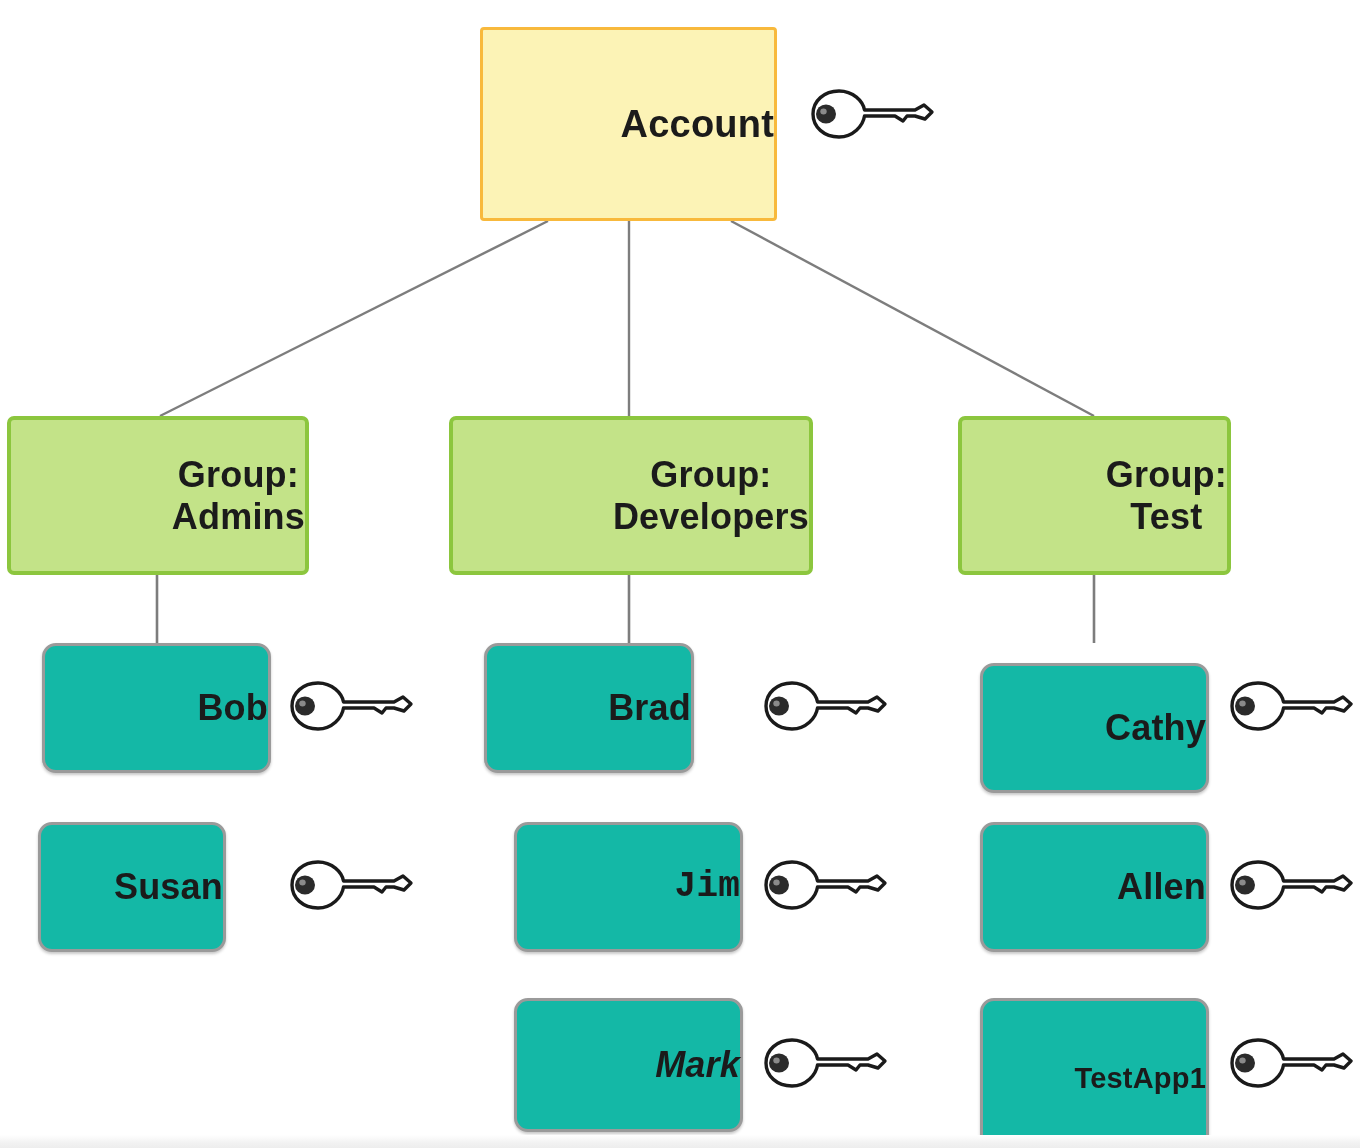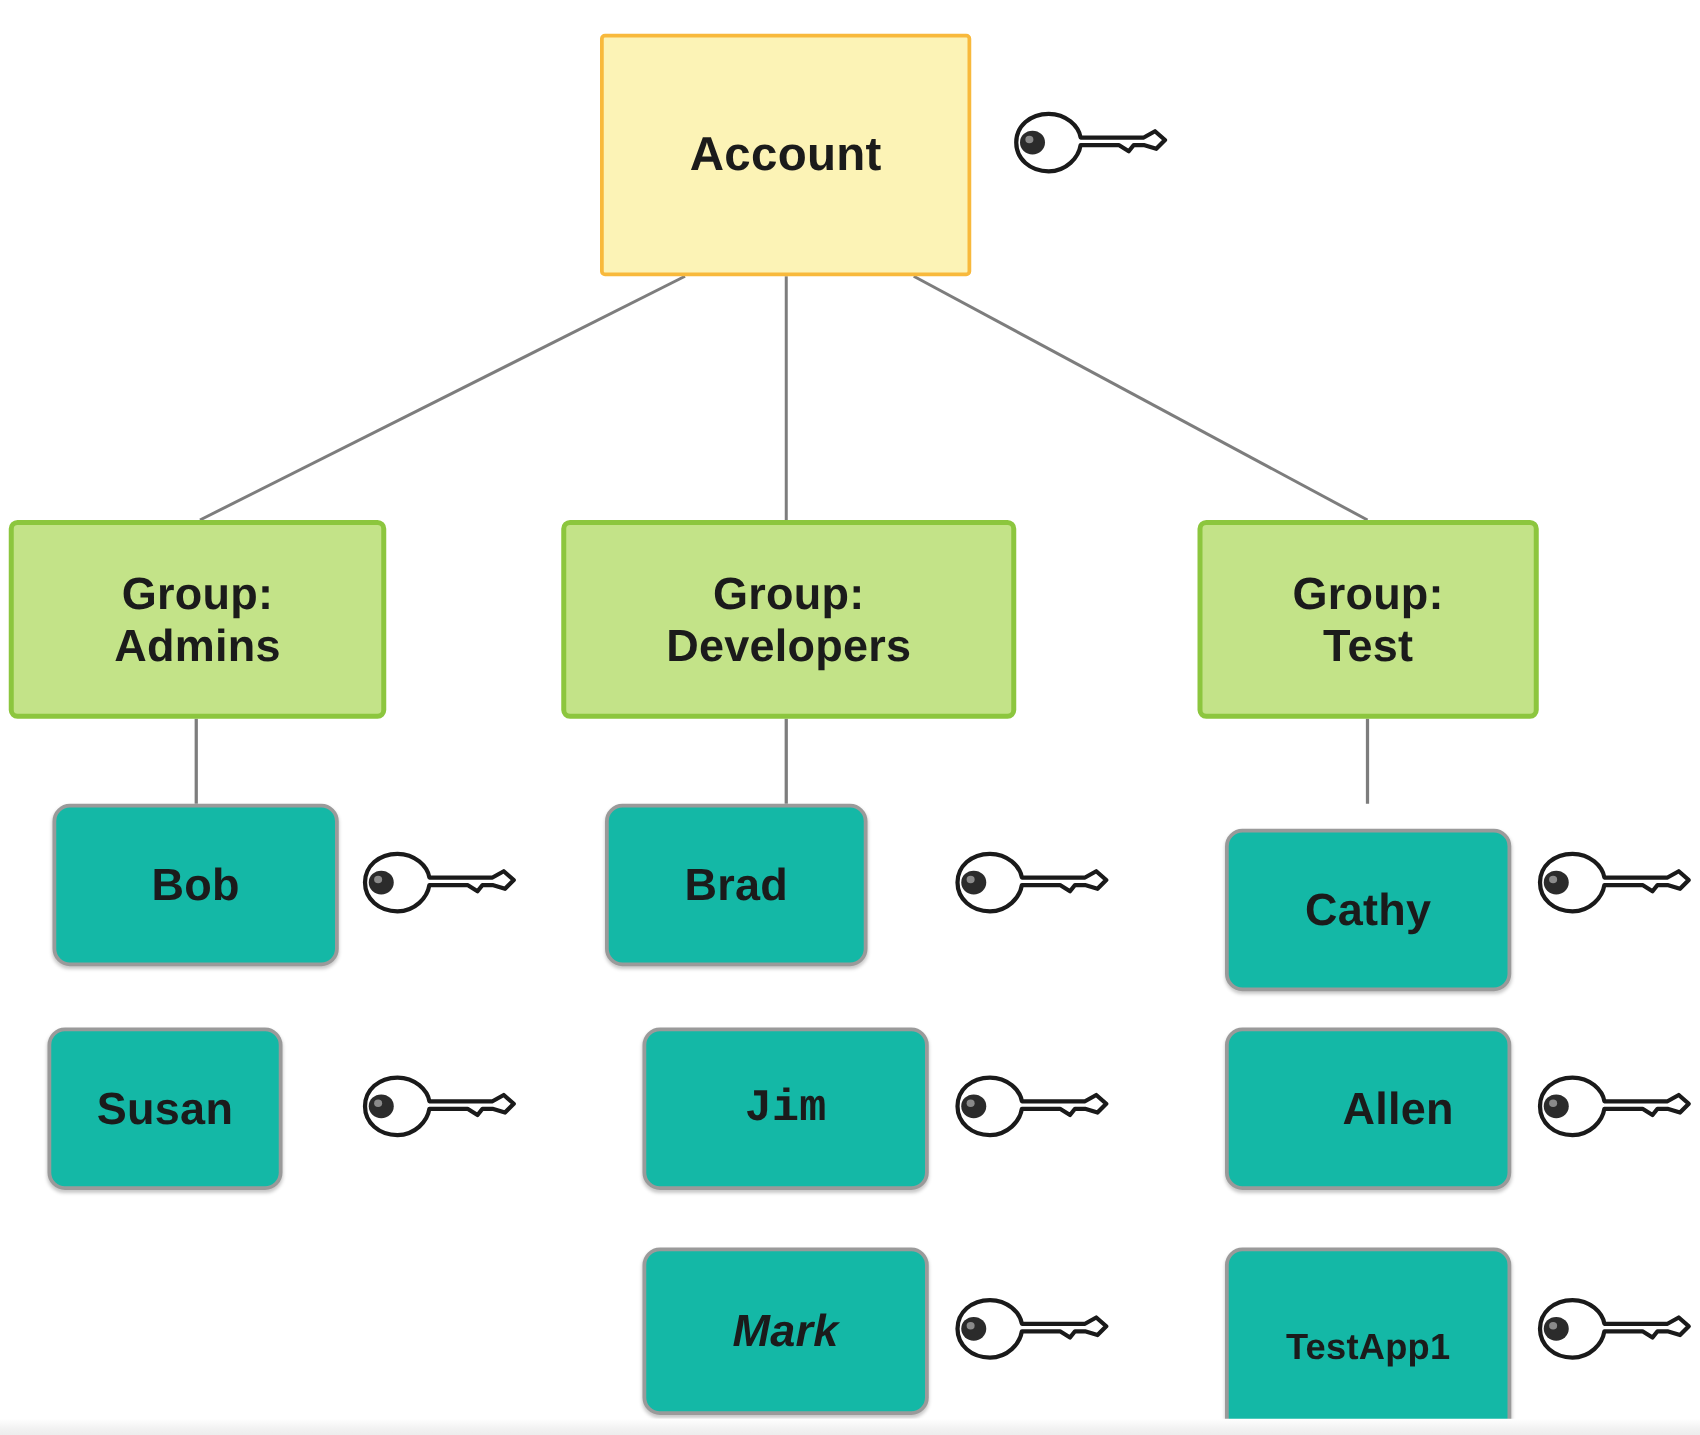--- a/index.html
+++ b/index.html
@@ -31,21 +31,21 @@
     top: 0;
     width: 1360px;
     height: 1148px;
     pointer-events: none;
   }
   .node {
     position: absolute;
     box-sizing: border-box;
     display: flex;
     align-items: center;
-    justify-content: center;
+    justify-content: flex-end;
     text-align: center;
     font-weight: bold;
     color: #1b1b1b;
     line-height: 1.16;
     letter-spacing: 0.2px;
   }
   .node-account {
     background: #FCF3B6;
     border: 3px solid #F8B93C;
     border-radius: 4px;

